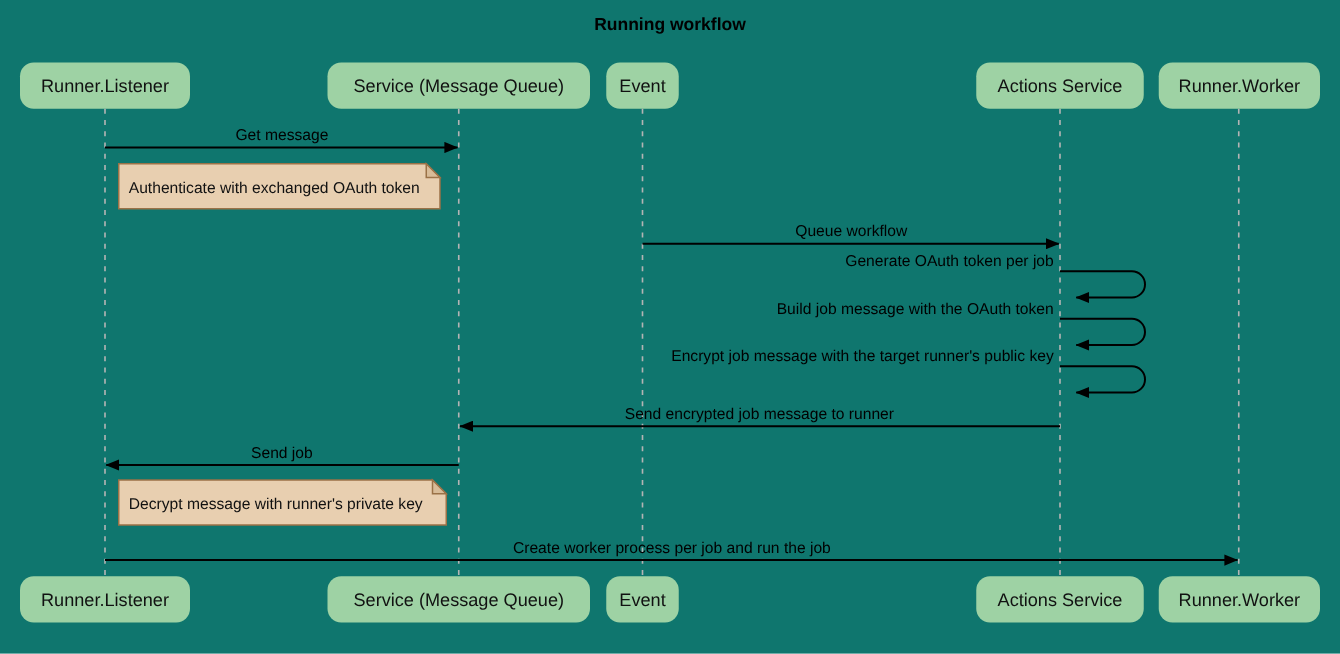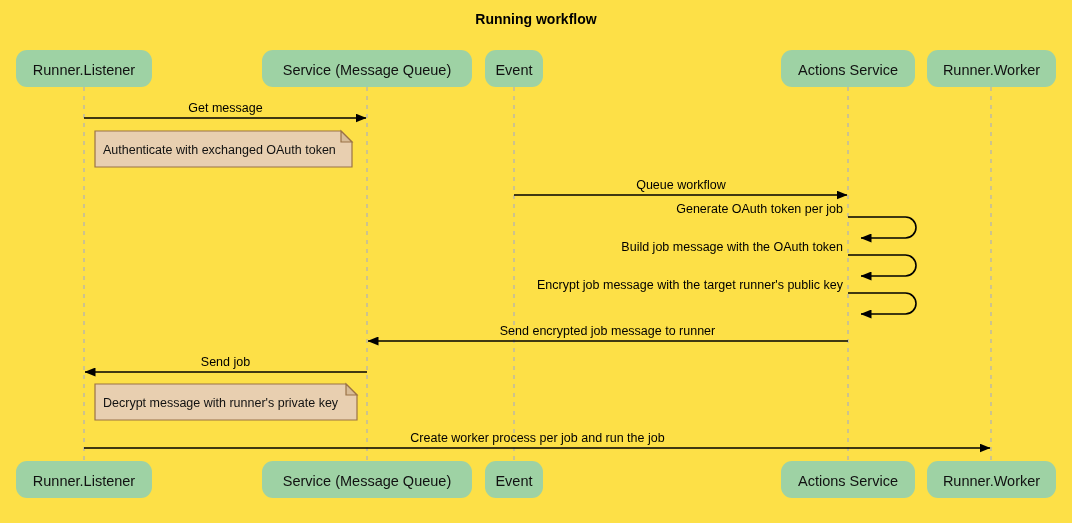--- a/index.html
+++ b/index.html
@@ -8,21 +8,21 @@
     background: #ffffff;
   }
   body {
     font-family: "Liberation Sans", sans-serif;
     color: #1a1a1a;
   }
   #canvas {
     position: relative;
     width: 1072px;
     height: 523px;
-    background: #fde047;
+    background: #0f766e;
     overflow: hidden;
   }
   #diagram-svg {
     position: absolute;
     left: 0;
     top: 0;
     width: 1072px;
     height: 523px;
   }
   .diagram-title {

